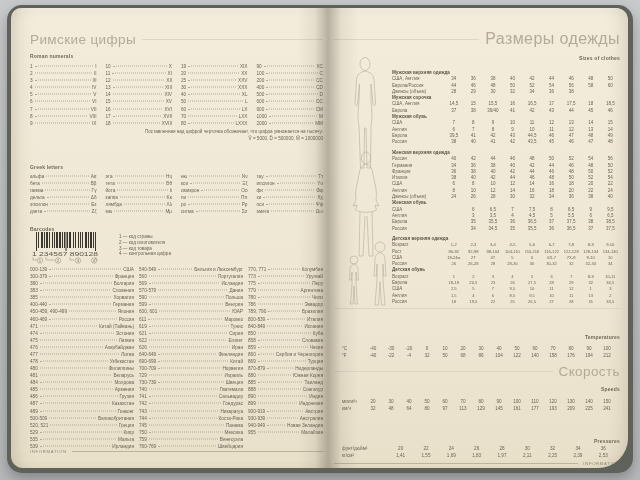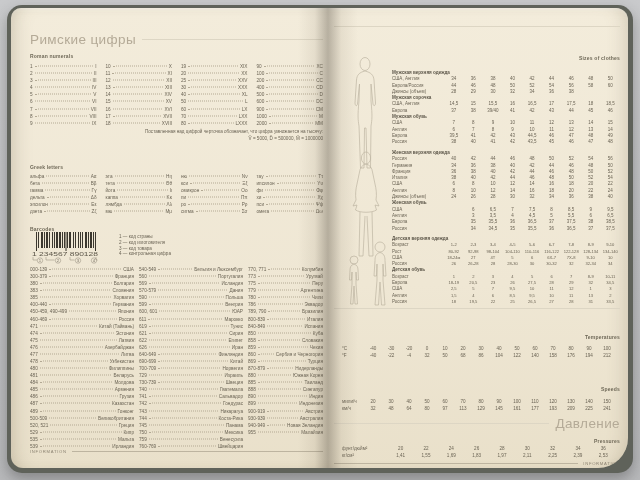--- a/index.html
+++ b/index.html
@@ -806,20 +806,21 @@
       <div class="footer" style="top:441px">
         <span>INFORMATION</span>
         <span class="frule"></span>
       </div>
     </div>
 
     <div class="page page-right">
 
       <div class="headline" style="top:22px">
         <span class="rule"></span>
+        <span class="sec-title big">Размеры одежды</span>
       </div>
       <div class="sec-sub r" style="top:47px">Sizes of clothes</div>
 
       <svg class="sil" style="left:14px;top:48px" width="36" height="120" viewBox="0 0 36 120">
         <ellipse cx="17" cy="8" rx="5" ry="6.5"></ellipse>
         <path d="M17,15 C11,16.5 9,19 8.5,24 L7,47 C7,50 9,50.5 9.5,48 L11.5,28 L11,45 C9.5,60 10,64 11,70 L12.5,112 L16,112 L16.5,72 L18,72 L19,112 L22.5,112 L23,70 C24,64 24.5,60 23,45 L23,28 L25,48 C25.5,50.5 27.5,50 27.5,47 L26,24 C25.5,19 23,16.5 17,15 Z"></path>
       </svg>
       <div class="gt" style="left:58px;top:62px;width:228px">
           <div class="gt-section">Мужская верхняя одежда</div>
           <div class="gt-row">
@@ -1291,20 +1292,24 @@
               <span class="gt-cell">122</span>
               <span class="gt-cell">140</span>
               <span class="gt-cell">158</span>
               <span class="gt-cell">176</span>
               <span class="gt-cell">194</span>
               <span class="gt-cell">212</span>
             </span>
           </div>
         </div>
 
+      <div class="headline" style="top:356px">
+        <span class="rule"></span>
+        <span class="sec-title">Скорость</span>
+      </div>
       <div class="sec-sub r" style="top:378px">Speeds</div>
       <div class="gt tall" style="left:8px;top:390px;width:274px">
           <div class="gt-row">
             <span class="gt-label" style="flex: 0 0 22px;">мили/ч</span>
             <span class="gt-vals">
               <span class="gt-cell">20</span>
               <span class="gt-cell">30</span>
               <span class="gt-cell">40</span>
               <span class="gt-cell">50</span>
               <span class="gt-cell">60</span>
@@ -1333,24 +1338,20 @@
               <span class="gt-cell">161</span>
               <span class="gt-cell">177</span>
               <span class="gt-cell">193</span>
               <span class="gt-cell">209</span>
               <span class="gt-cell">225</span>
               <span class="gt-cell">241</span>
             </span>
           </div>
         </div>
 
-      <div class="headline" style="top:408px">
-        <span class="rule"></span>
-        <span class="sec-title">Давление</span>
-      </div>
       <div class="sec-sub r" style="top:430px">Pressures</div>
       <div class="gt tall" style="left:8px;top:437px;width:274px">
           <div class="gt-row">
             <span class="gt-label" style="flex: 0 0 46px;">фунт/дюйм²</span>
             <span class="gt-vals">
               <span class="gt-cell">20</span>
               <span class="gt-cell">22</span>
               <span class="gt-cell">24</span>
               <span class="gt-cell">26</span>
               <span class="gt-cell">28</span>

